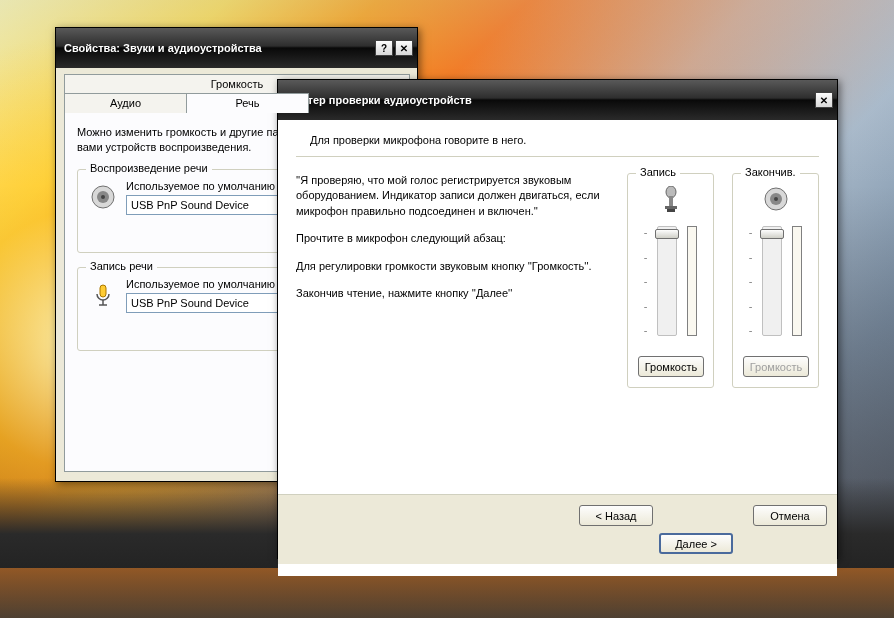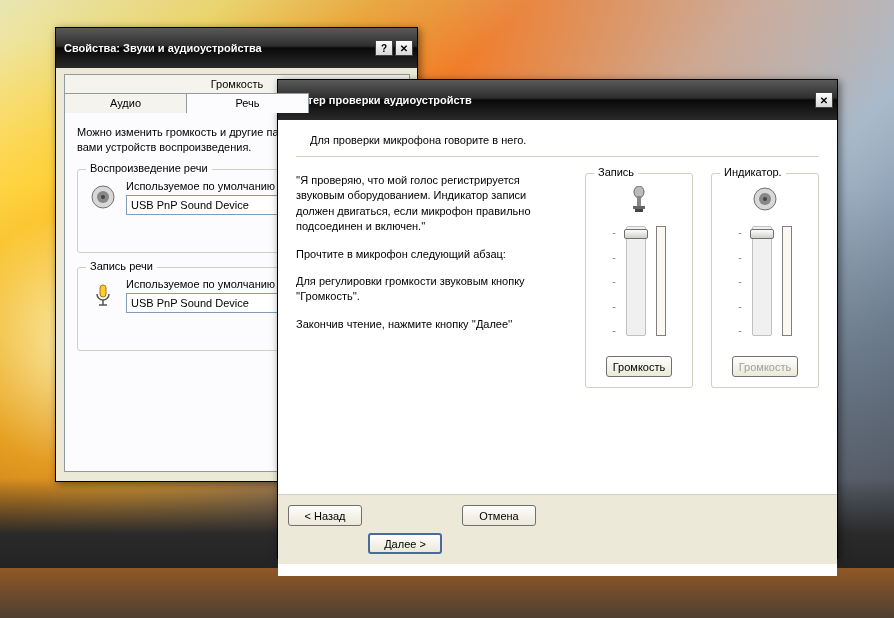--- a/index.html
+++ b/index.html
@@ -35,30 +35,30 @@
 
 .win2 { left: 277px; top: 79px; width: 561px; height: 480px; }
 .win2-body { background:#fff; padding: 14px 18px 50px 18px; height: calc(100% - 22px); position:relative; }
 .wiz-title { font-weight: bold; margin-bottom: 4px; }
 .wiz-sub { margin-left: 14px; margin-bottom: 10px; }
 .hr { border:none; border-top:1px solid #d0d0bf; margin: 6px 0 16px 0; }
 .wiz-main { display:flex; gap: 20px; }
 .wiz-text { flex:1; line-height:1.4; }
 .wiz-text p { margin-bottom: 12px; }
 .meter-area { display:flex; gap:18px; }
-.meter-box { border:1px solid #d0d0bf; border-radius:3px; padding: 6px 10px 10px 10px; width:108px; position:relative; }
+.meter-box { border:1px solid #d0d0bf; border-radius:3px; padding: 6px 10px 10px 10px; width:87px; position:relative; }
 .meter-legend { position:absolute; top:-8px; left:8px; background:#fff; padding:0 4px; }
 .meter-icon { display:flex; justify-content:center; margin:6px 0 10px 0; height:30px; }
 .meter-controls { display:flex; justify-content:center; gap:10px; height:120px; align-items:flex-start; }
 .slider-track { width:20px; height:110px; background:#f0f0f0; border:1px solid #c0c0c0; position:relative; border-radius:2px; }
 .slider-thumb { position:absolute; left:-3px; width:24px; height:10px; background:linear-gradient(#fdfdfd,#d0d0c8); border:1px solid #707070; border-radius:2px; }
 .ticks { display:flex; flex-direction:column; justify-content:space-between; height:110px; font-size:9px; color:#808080; }
 .level-bar { width:10px; height:110px; border:1px solid #808080; background:#faf8f0; }
 .meter-btn { margin-top:10px; text-align:center; }
-.wiz-footer { position:absolute; bottom:12px; right:16px; display:flex; gap:6px; background:#ece9d8; padding:10px; left:0; right:0; border-top:1px solid #d0d0bf; }
+.wiz-footer { position:absolute; bottom:12px; right:16px; display:flex; gap:6px; background:#ece9d8; padding:10px; left:0; right:0; justify-content:flex-end; border-top:1px solid #d0d0bf; }
 .btn.default { border:2px solid #4a6a9c; padding:1px 9px;margin-top:28px; }
 </style>
 </head>
 <body>
 <div class="wallpaper-overlay"></div>
 <div class="city"></div>
 <div class="water"></div>
 
 <div class="window win1">
   <div class="titlebar">
@@ -164,21 +164,21 @@
                 <span>-</span>
               </div>
             <div class="slider-track">
               <div class="slider-thumb" style="top:2px"></div>
             </div>
             <div class="level-bar"></div>
           </div>
           <div class="meter-btn"><button class="btn" style="min-width:66px;padding:2px 4px">Громкость</button></div>
         </div>
         <div class="meter-box">
-          <span class="meter-legend">Индикатор.</span>
+          <span class="meter-legend">Закончив.</span>
           <div class="meter-icon">
             <svg width="26" height="26" viewBox="0 0 26 26">
                 <circle cx="13" cy="13" r="11" fill="#d8d8d8" stroke="#707070"></circle>
                 <circle cx="13" cy="13" r="6" fill="#888"></circle>
                 <circle cx="13" cy="13" r="2" fill="#444"></circle>
               </svg>
           </div>
           <div class="meter-controls">
             <div class="ticks">
                 <span>-</span>

